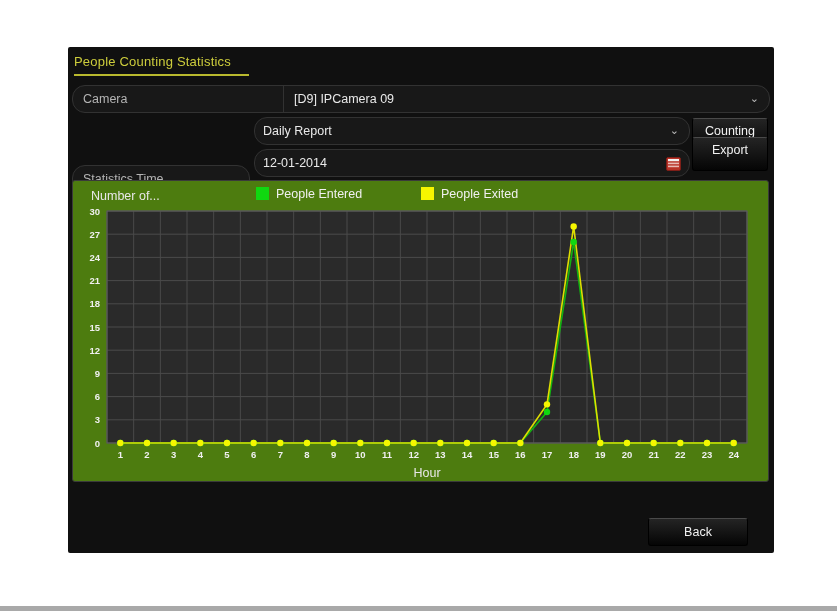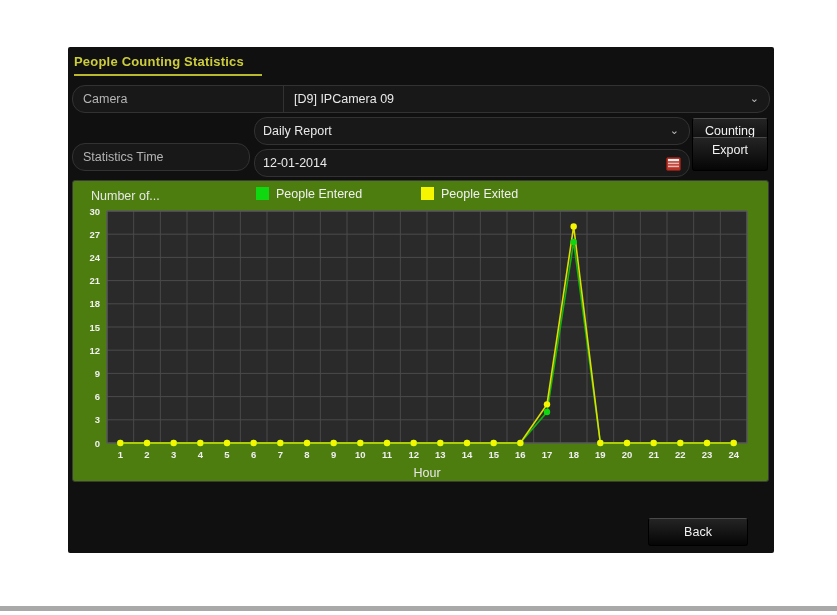--- a/index.html
+++ b/index.html
@@ -2,21 +2,21 @@
 <html><head>
 <meta charset="utf-8">
 <style>
   * { margin:0; padding:0; box-sizing:border-box; }
   html,body { width:837px; height:615px; background:#ffffff; font-family:"Liberation Sans", sans-serif; overflow:hidden; }
   #stage { position:relative; width:837px; height:615px; background:#ffffff; }
   #bottom-bar { position:absolute; left:0; top:606px; width:837px; height:5px; background:#a9a9a9; }
 
   #panel { position:absolute; left:68px; top:47px; width:706px; height:506px; background:#101010; border-radius:2px; }
 
-  #panel-title { position:absolute; left:6px; top:7px; color:#cdcd3c; font-size:13px; font-weight:bold;
+  #panel-title { position:absolute; left:6px; top:7px; color:#cdcd3c; font-size:13px; font-weight:normal;
                  padding:0 18px 5px 0; border-bottom:2px solid #b9b92e; letter-spacing:.2px; }
 
   .row { position:absolute; background:#181818; border:1px solid #323232; border-radius:13px; height:28px; }
   .row-label { position:absolute; left:10px; top:6px; color:#b4b4b4; font-size:12.5px; }
   .row-value { position:absolute; top:6px; color:#e9e9e9; font-size:12.5px; white-space:nowrap; }
   .divider { position:absolute; top:0; bottom:0; width:1px; background:#323232; }
 
   .chevron { position:absolute; top:7px; color:#bdbdbd; font-size:11px; line-height:11px; }
 
   .btn { position:absolute; width:76px; height:34px; background:linear-gradient(#242424,#050505);
@@ -49,21 +49,21 @@
       <span class="row-value" style="left:209px;padding-left:12px;">[D9] IPCamera 09</span>
       <span class="chevron" style="right:10px;">⌄</span>
     </div>
 
     <div class="row" style="left:186px; top:70px; width:436px;">
       <span class="row-value" style="left:8px;">Daily Report</span>
       <span class="chevron" style="right:10px;">⌄</span>
     </div>
     <div class="btn" style="left:624px; top:71px;">Counting</div>
 
-    <div class="row" style="left:4px; top:96px; width:178px;">
+    <div class="row" style="left:4px; top:118px; width:178px;">
       <span class="row-label">Statistics Time</span>
     </div>
     <div class="row" style="left:186px; top:102px; width:436px;">
       <span class="row-value" style="left:8px;">12-01-2014</span>
       <svg id="calendar-icon" style="right:8px;" viewBox="0 0 15 15">
         <rect x="0.5" y="1.5" width="14" height="13" rx="1.5" fill="#b83227" stroke="#7e1f18"></rect>
         <rect x="2" y="3" width="11" height="2.2" fill="#f2f2f2"></rect>
         <rect x="2" y="6.6" width="11" height="1.6" fill="#e8b9b4"></rect>
         <rect x="2" y="9.6" width="11" height="1.6" fill="#e8b9b4"></rect>
       </svg>

